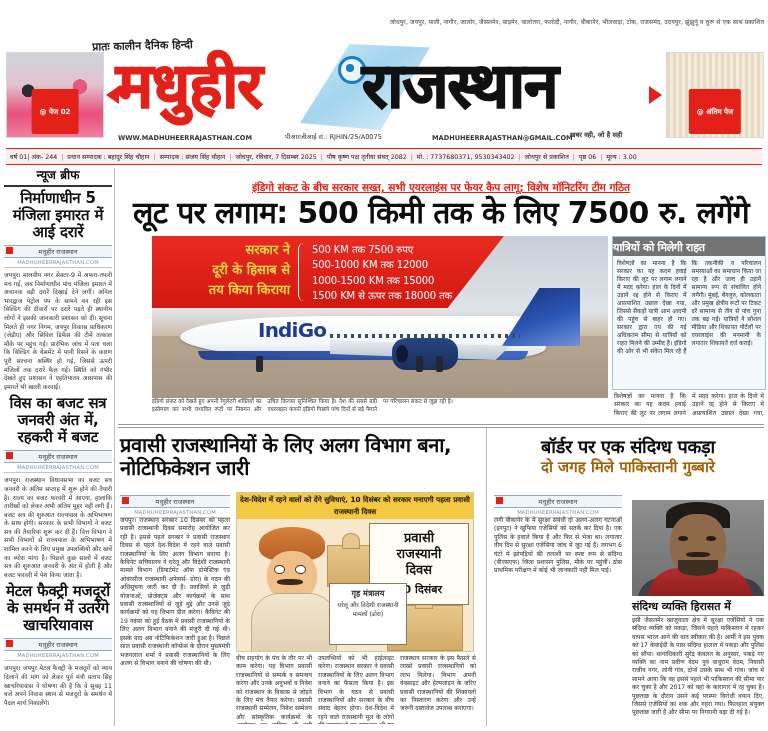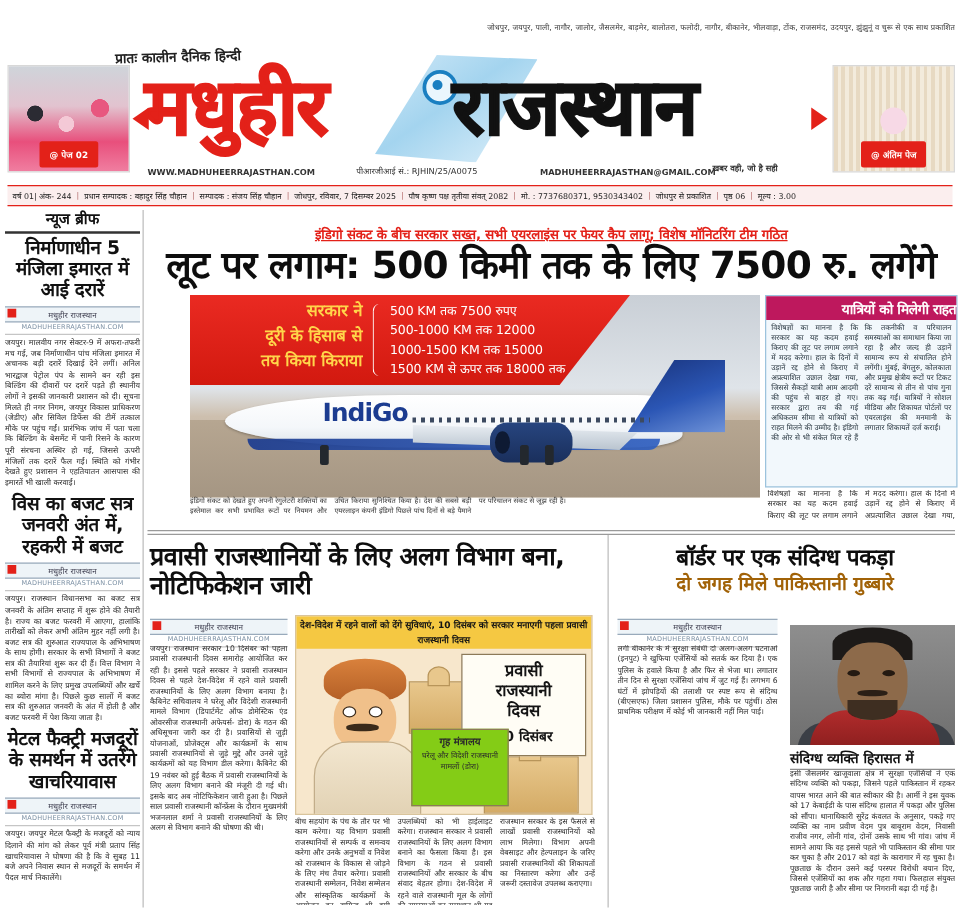--- a/index.html
+++ b/index.html
@@ -63,21 +63,21 @@
   }
   .side-img.right{left:666px;
     background:
       radial-gradient(circle at 50% 52%,#f7d9e6 0 16%,transparent 17%),
       repeating-linear-gradient(90deg,#e7d9c2 0 3px,#f3ebdc 3px 6px),
       linear-gradient(180deg,#f6efe2 0%,#efe2cb 100%);
   }
   .side-badge{
     position:absolute;left:50%;transform:translateX(-50%);bottom:3px;
     background:#e32119;color:#fff;font-size:7px;font-weight:bold;
-    padding:6px 8px;border-radius:2px;white-space:nowrap;
+    padding:18px 8px;border-radius:2px;white-space:nowrap;
     font-family:"DejaVu Sans",sans-serif;
   }
   .arrow-l,.arrow-r{
     position:absolute;top:86px;width:0;height:0;
     border-top:9px solid transparent;border-bottom:9px solid transparent;
   }
   .arrow-l{left:106px;border-right:13px solid #e32119;}
   .arrow-r{left:649px;border-left:13px solid #e32119;}
 
   
@@ -228,22 +228,22 @@
     position:absolute;font-size:6.1px;line-height:8.4px;text-align:justify;
     color:#2b2b2b;font-family:"DejaVu Sans",sans-serif;
   }
 
   
   .blue-box{
     position:absolute;left:612px;top:236px;width:152px;height:152px;
     border:1px solid #9cc3dd;background:#f2f8fc;
   }
   .blue-box-head{
-    background:#be185d;color:#fff;font-size:11px;font-weight:bold;
-    text-align:right;padding:2px 0;letter-spacing:-.3px;
+    background:#737373;color:#fff;font-size:11px;font-weight:bold;
+    text-align:left;padding:2px 0;letter-spacing:-.3px;
     font-family:"DejaVu Sans",sans-serif;
   }
   .blue-box-body{
     padding:3px 4px;font-size:5.9px;line-height:8px;text-align:justify;color:#24323c;
     column-count:2;column-gap:5px;font-family:"DejaVu Sans",sans-serif;
   }
 
   
   .sec2-head{
     position:absolute;left:120px;top:434px;width:352px;
@@ -285,21 +285,21 @@
   .c-eye{position:absolute;width:9px;height:7px;border:1.4px solid #3a2a1a;border-radius:50%;background:#fff;}
   .c-eye.l{left:37px;top:72px;} .c-eye.r{left:58px;top:72px;}
   .c-mous{position:absolute;left:40px;top:86px;width:26px;height:6px;background:#3a2a1a;border-radius:40%;}
   .c-body{
     position:absolute;left:14px;top:100px;width:84px;height:58px;
     background:linear-gradient(180deg,#f2e6cf 0%,#e2d2b4 100%);
     border-radius:28px 28px 0 0;border:1px solid #c2ad8a;
   }
   .c-placard{
     position:absolute;left:92px;top:90px;width:78px;height:62px;
-    background:#84cc16;border:1.4px solid #8d7a58;
+    background:#ffffff;border:1.4px solid #8d7a58;
     font-size:6.2px;line-height:9px;color:#2b2b2b;text-align:center;
     padding-top:5px;box-sizing:border-box;font-family:"DejaVu Sans",sans-serif;
   }
   .c-placard .ph{font-size:8px;font-weight:bold;display:block;margin-bottom:2px;}
   .c-board{
     position:absolute;left:132px;top:30px;width:100px;height:82px;
     background:#fffdf5;border:1.6px solid #8d7a58;
     text-align:center;padding-top:6px;box-sizing:border-box;
     font-family:"DejaVu Sans",sans-serif;
   }

